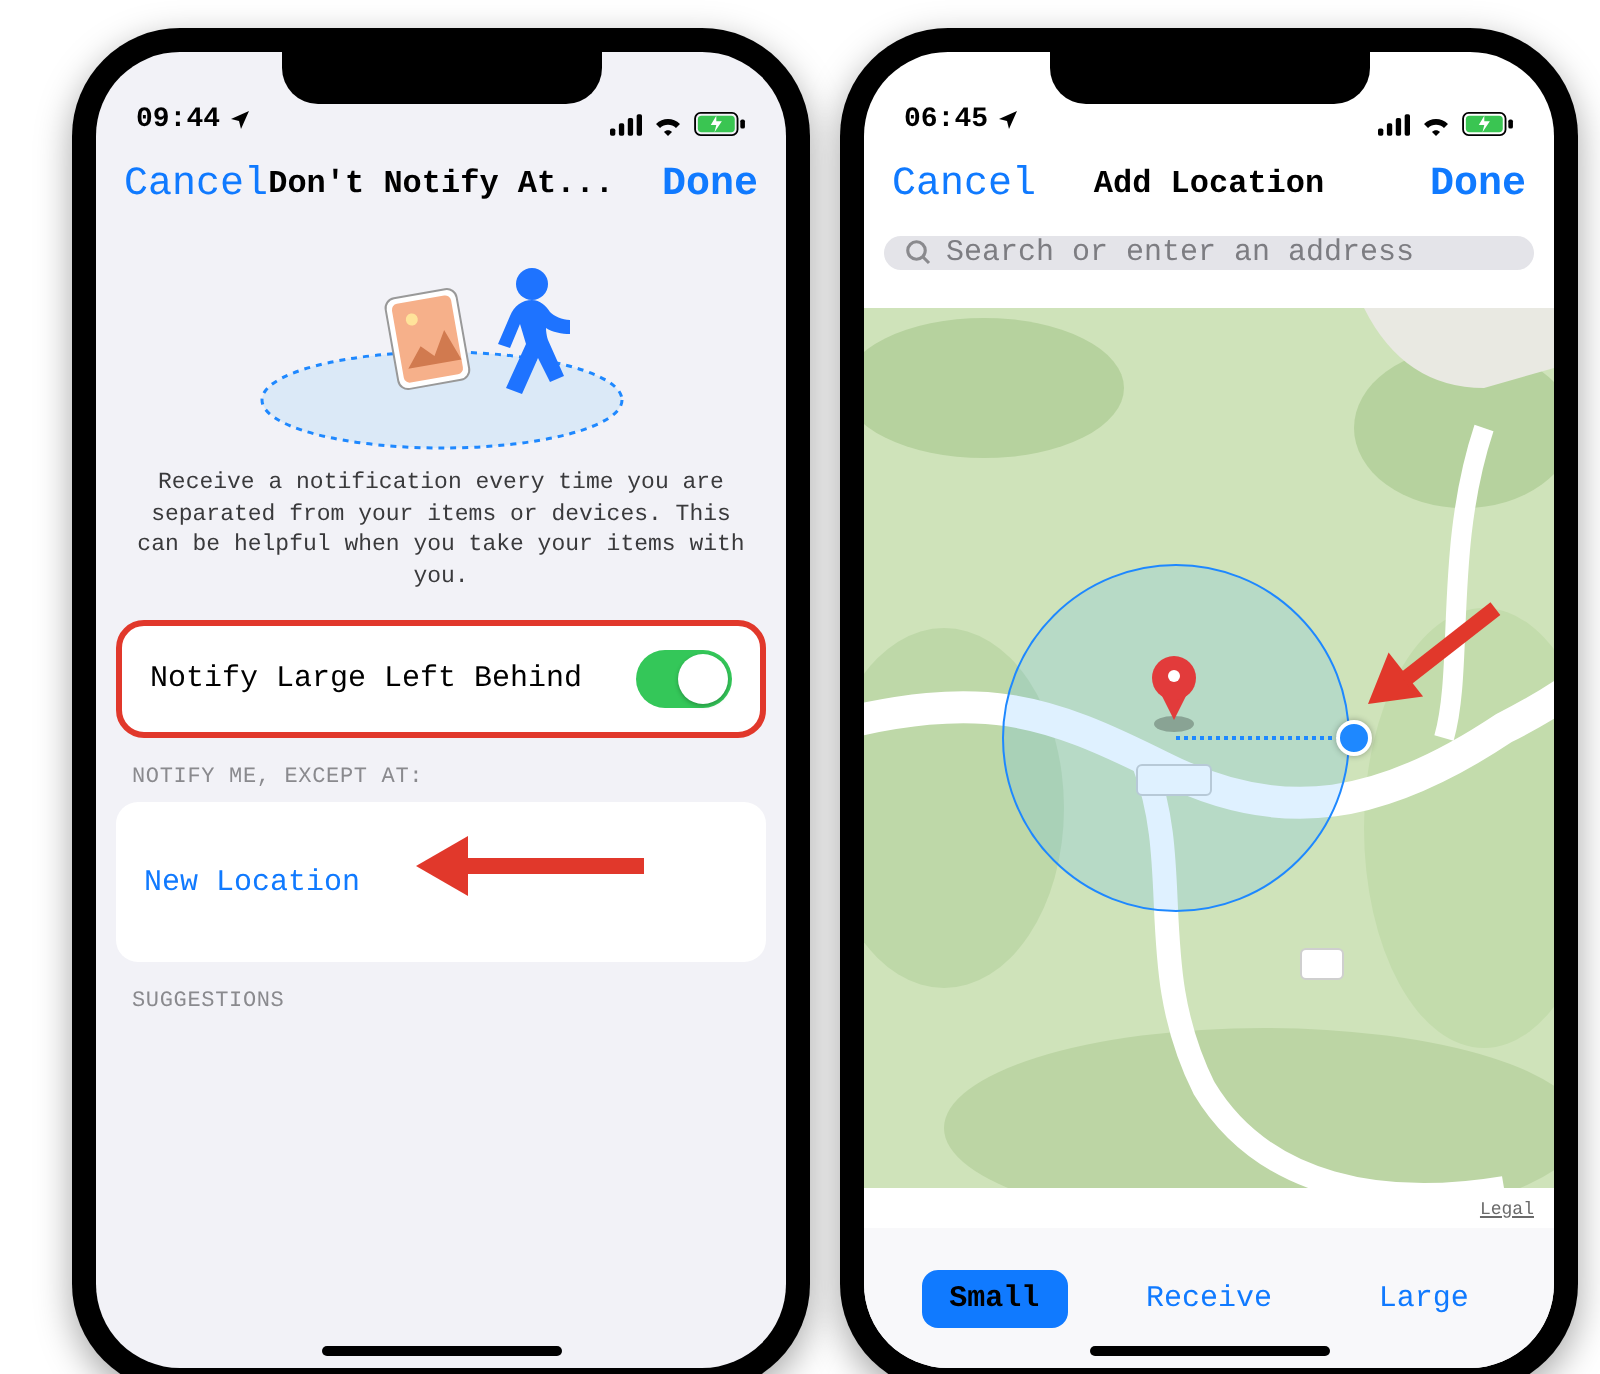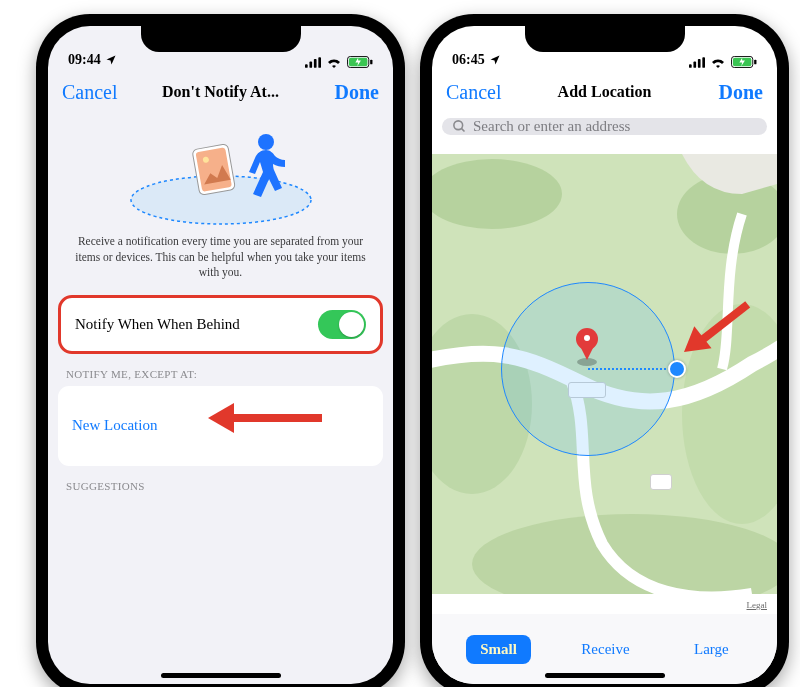--- a/index.html
+++ b/index.html
@@ -10,21 +10,21 @@
     --text:#111;
     --muted:#8a8a8e;
     --sep:#c7c7cc;
     --green:#34c759;
     --red:#e1382b;
     --map-green:#c6e0b3;
     --map-dark:#8ab07e;
     --road:#ffffff;
   }
   html,body{margin:0;padding:0;background:#fff;}
-  .stage{width:652px;height:687px;position:relative;font-family:Liberation Serif, serif;}
+  .stage{width:652px;height:687px;position:relative;font-family:Liberation Mono, monospace;}
 
   
   .phone{
     position:absolute;top:14px;width:345px;height:658px;
     background:#000;border-radius:54px;box-shadow:0 6px 18px rgba(0,0,0,.35);
     padding:12px;
   }
   .phone.left{left:36px;}
   .phone.right{left:420px;}
   .screen{
@@ -73,21 +73,21 @@
   .arrowDiag .head{position:absolute;left:8px;top:34px;width:0;height:0;border-top:14px solid transparent;border-bottom:14px solid transparent;border-right:24px solid var(--red);transform:rotate(-38deg);transform-origin:left center;}
 
   
   .search{margin:4px 10px 8px 10px;background:#e4e4e9;border-radius:10px;display:flex;align-items:center;gap:6px;padding:0 10px;color:#7d7d82;font-size:15px;}
   .search svg{flex:0 0 auto;}
   .mapWrap{position:absolute;left:0;right:0;top:128px;bottom:70px;overflow:hidden;}
   .map{position:absolute;inset:0;}
   .legal{position:absolute;right:10px;bottom:4px;font-size:9px;color:#6b6b6b;text-decoration:underline;}
   .segbar{position:absolute;left:0;right:0;bottom:0;height:70px;background:rgba(248,248,250,.96);display:flex;align-items:center;justify-content:space-around;padding:0 16px;z-index:30;}
   .seg{font-size:15px;color:var(--ios-blue2);padding:6px 14px;border-radius:8px;}
-  .seg.selected{background:var(--ios-blue2);color:#fef9c3;font-weight:600;}
+  .seg.selected{background:var(--ios-blue2);color:#000000;font-weight:600;}
 
   
   .radiusCircle{position:absolute;width:172px;height:172px;border:1.5px solid #1e88ff;border-radius:50%;background:rgba(76,175,255,.18);}
   .radiusLine{position:absolute;height:0;border-top:2px dotted #1e88ff;}
   .handle{position:absolute;width:14px;height:14px;background:#1e88ff;border:2px solid #fff;border-radius:50%;box-shadow:0 0 3px rgba(0,0,0,.3);}
   .pin{position:absolute;width:28px;height:40px;}
   .pin .p1{position:absolute;left:3px;top:0;width:22px;height:22px;background:#e23b3b;border-radius:50%;}
   .pin .p1::after{content:"";position:absolute;left:8px;top:7px;width:6px;height:6px;background:#fff;border-radius:50%;}
   .pin .p2{position:absolute;left:7px;top:18px;width:0;height:0;border-left:7px solid transparent;border-right:7px solid transparent;border-top:14px solid #e23b3b;}
   .pin .shadow{position:absolute;left:4px;top:30px;width:20px;height:8px;background:rgba(0,0,0,.25);border-radius:50%;}
@@ -152,21 +152,21 @@
               <path d="M150 30c-5 0-9 3-11 8l-6 14 6 2 5-12 3 10-10 22 8 3 8-18 6 12 7-3-8-18c-1-3-1-6-1-6 3 2 8 3 12 3v-7c-4 0-8-2-10-4-2-3-5-6-9-6z"></path>
             </g>
           </svg>
         </div>
       </div>
 
       <div class="desc">Receive a notification every time you are separated from your items or devices. This can be helpful when you take your items with you.</div>
 
       <div class="card highlight">
         <div class="row">
-          <span>Notify When When Behind</span>
+          <span>Notify Large Left Behind</span>
           <div class="switch"></div>
         </div>
       </div>
 
       <div class="section-label">NOTIFY ME, EXCEPT AT:</div>
 
       <div style="position:relative;">
         <div class="card">
           <div class="row big">
             <span class="link">New Location</span>

